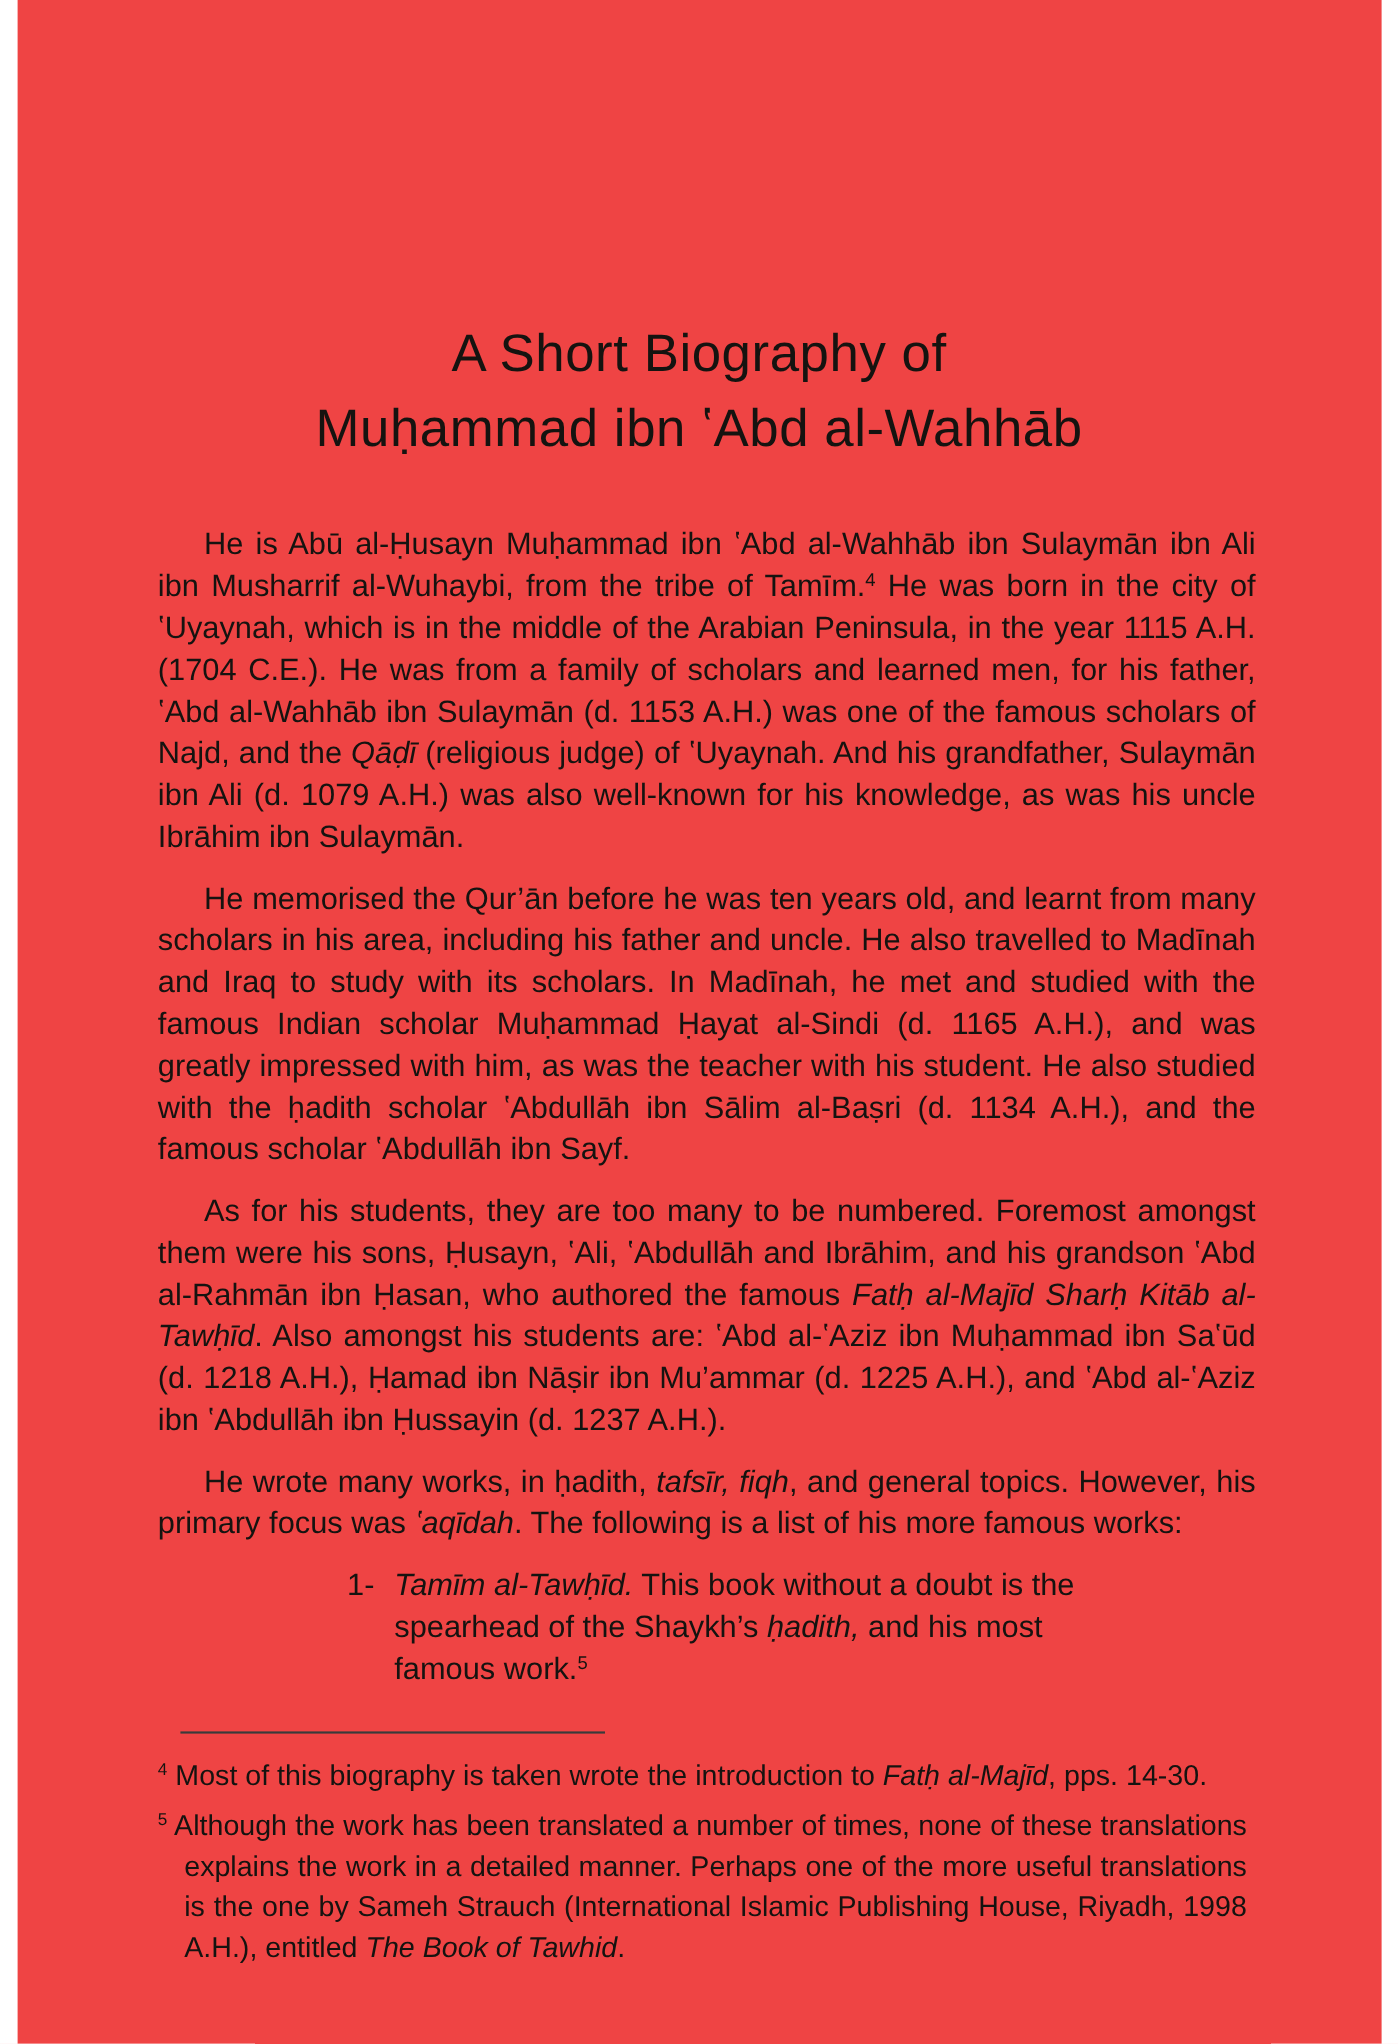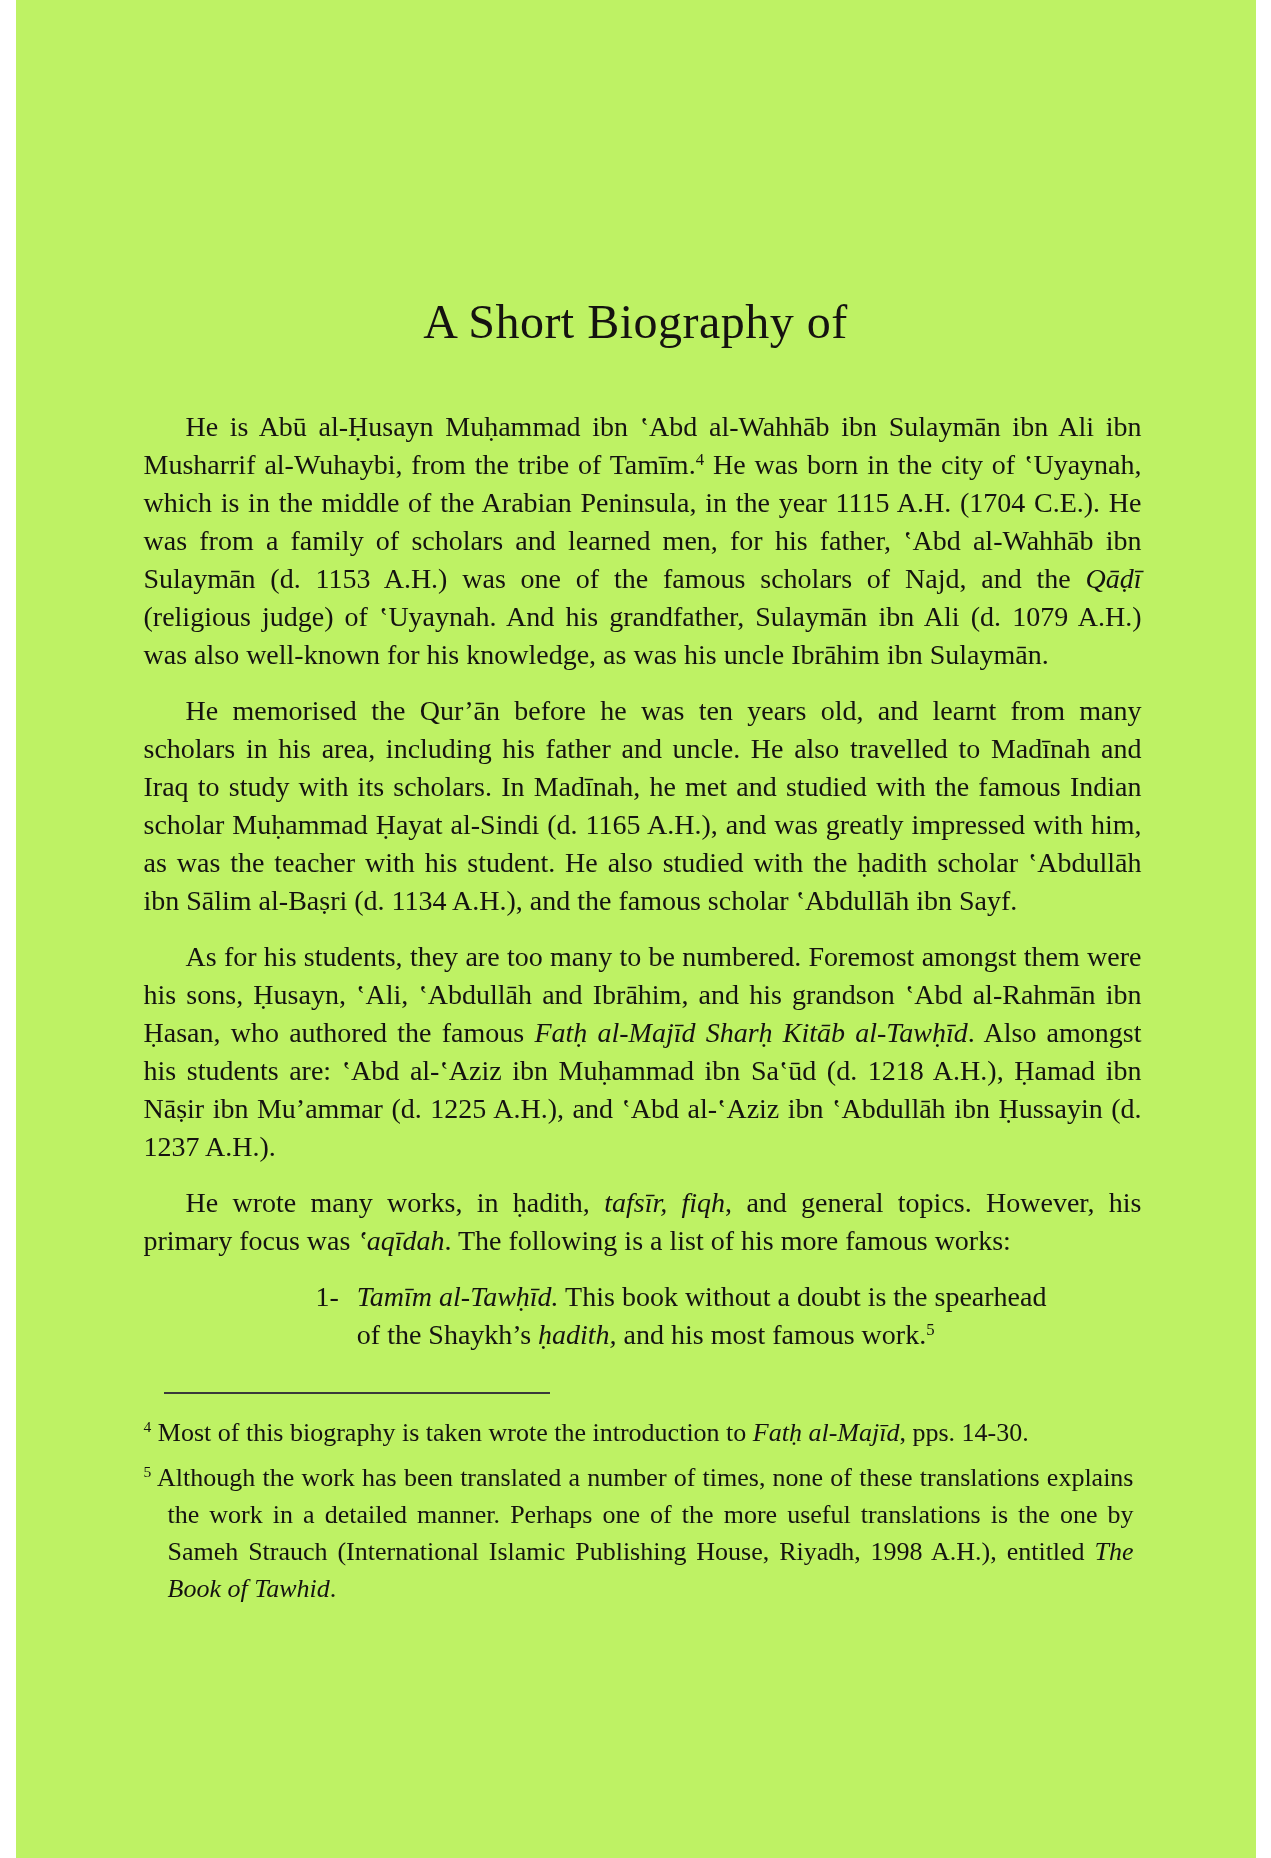--- a/index.html
+++ b/index.html
@@ -1,23 +1,23 @@
 <!DOCTYPE html>
 <html><head>
 <meta charset="utf-8">
 <style>
   html, body { margin: 0; padding: 0; background: #ffffff; }
   .page {
     position: relative;
     width: 1240px;
     height: 1858px;
     margin: 0 auto;
-    background: #bef264;
+    background: #ef4444;
     color: #151310;
-    font-family: Liberation Serif, serif;
+    font-family: Liberation Sans, sans-serif;
     overflow: hidden;
   }
   .title {
     margin: 0;
     padding-top: 288px;
     text-align: center;
     font-weight: normal;
     font-size: 48px;
     line-height: 68px;
     letter-spacing: 0.5px;
@@ -73,20 +73,21 @@
     font-size: 28px;
   }
 </style>
 </head>
 <body>
 
 <div class="page">
 
   <h1 class="title">
       <span class="tl">A Short Biography of</span>
+      <span class="tl">Muḥammad ibn ʽAbd al-Wahhāb</span>
     </h1>
 
   <div class="body-text">
 
     <p class="para"><span>He is Abū al-Ḥusayn Muḥammad ibn ʽAbd al-Wahhāb ibn Sulaymān ibn Ali ibn Musharrif al-Wuhaybi, from the tribe of Tamīm.</span><sup class="fnref">4</sup><span> He was born in the city of ʽUyaynah, which is in the middle of the Arabian Peninsula, in the year 1115 A.H. (1704 C.E.). He was from a family of scholars and learned men, for his father, ʽAbd al-Wahhāb ibn Sulaymān (d. 1153 A.H.) was one of the famous scholars of Najd, and the </span><span class="it">Qāḍī</span><span> (religious judge) of ʽUyaynah. And his grandfather, Sulaymān ibn Ali (d. 1079 A.H.) was also well-known for his knowledge, as was his uncle Ibrāhim ibn Sulaymān.</span></p>
 
     <p class="para"><span>He memorised the Qur’ān before he was ten years old, and learnt from many scholars in his area, including his father and uncle. He also travelled to Madīnah and Iraq to study with its scholars. In Madīnah, he met and studied with the famous Indian scholar Muḥammad Ḥayat al-Sindi (d. 1165 A.H.), and was greatly impressed with him, as was the teacher with his student. He also studied with the ḥadith scholar ʽAbdullāh ibn Sālim al-Baṣri (d. 1134 A.H.), and the famous scholar ʽAbdullāh ibn Sayf.</span></p>
 
     <p class="para"><span>As for his students, they are too many to be numbered. Foremost amongst them were his sons, Ḥusayn, ʽAli, ʽAbdullāh and Ibrāhim, and his grandson ʽAbd al-Rahmān ibn Ḥasan, who authored the famous </span><span class="it">Fatḥ al-Majīd Sharḥ Kitāb al-Tawḥīd</span><span>. Also amongst his students are: ʽAbd al-ʽAziz ibn Muḥammad ibn Saʽūd (d. 1218 A.H.), Ḥamad ibn Nāṣir ibn Mu’ammar (d. 1225 A.H.), and ʽAbd al-ʽAziz ibn ʽAbdullāh ibn Ḥussayin (d. 1237 A.H.).</span></p>
 

